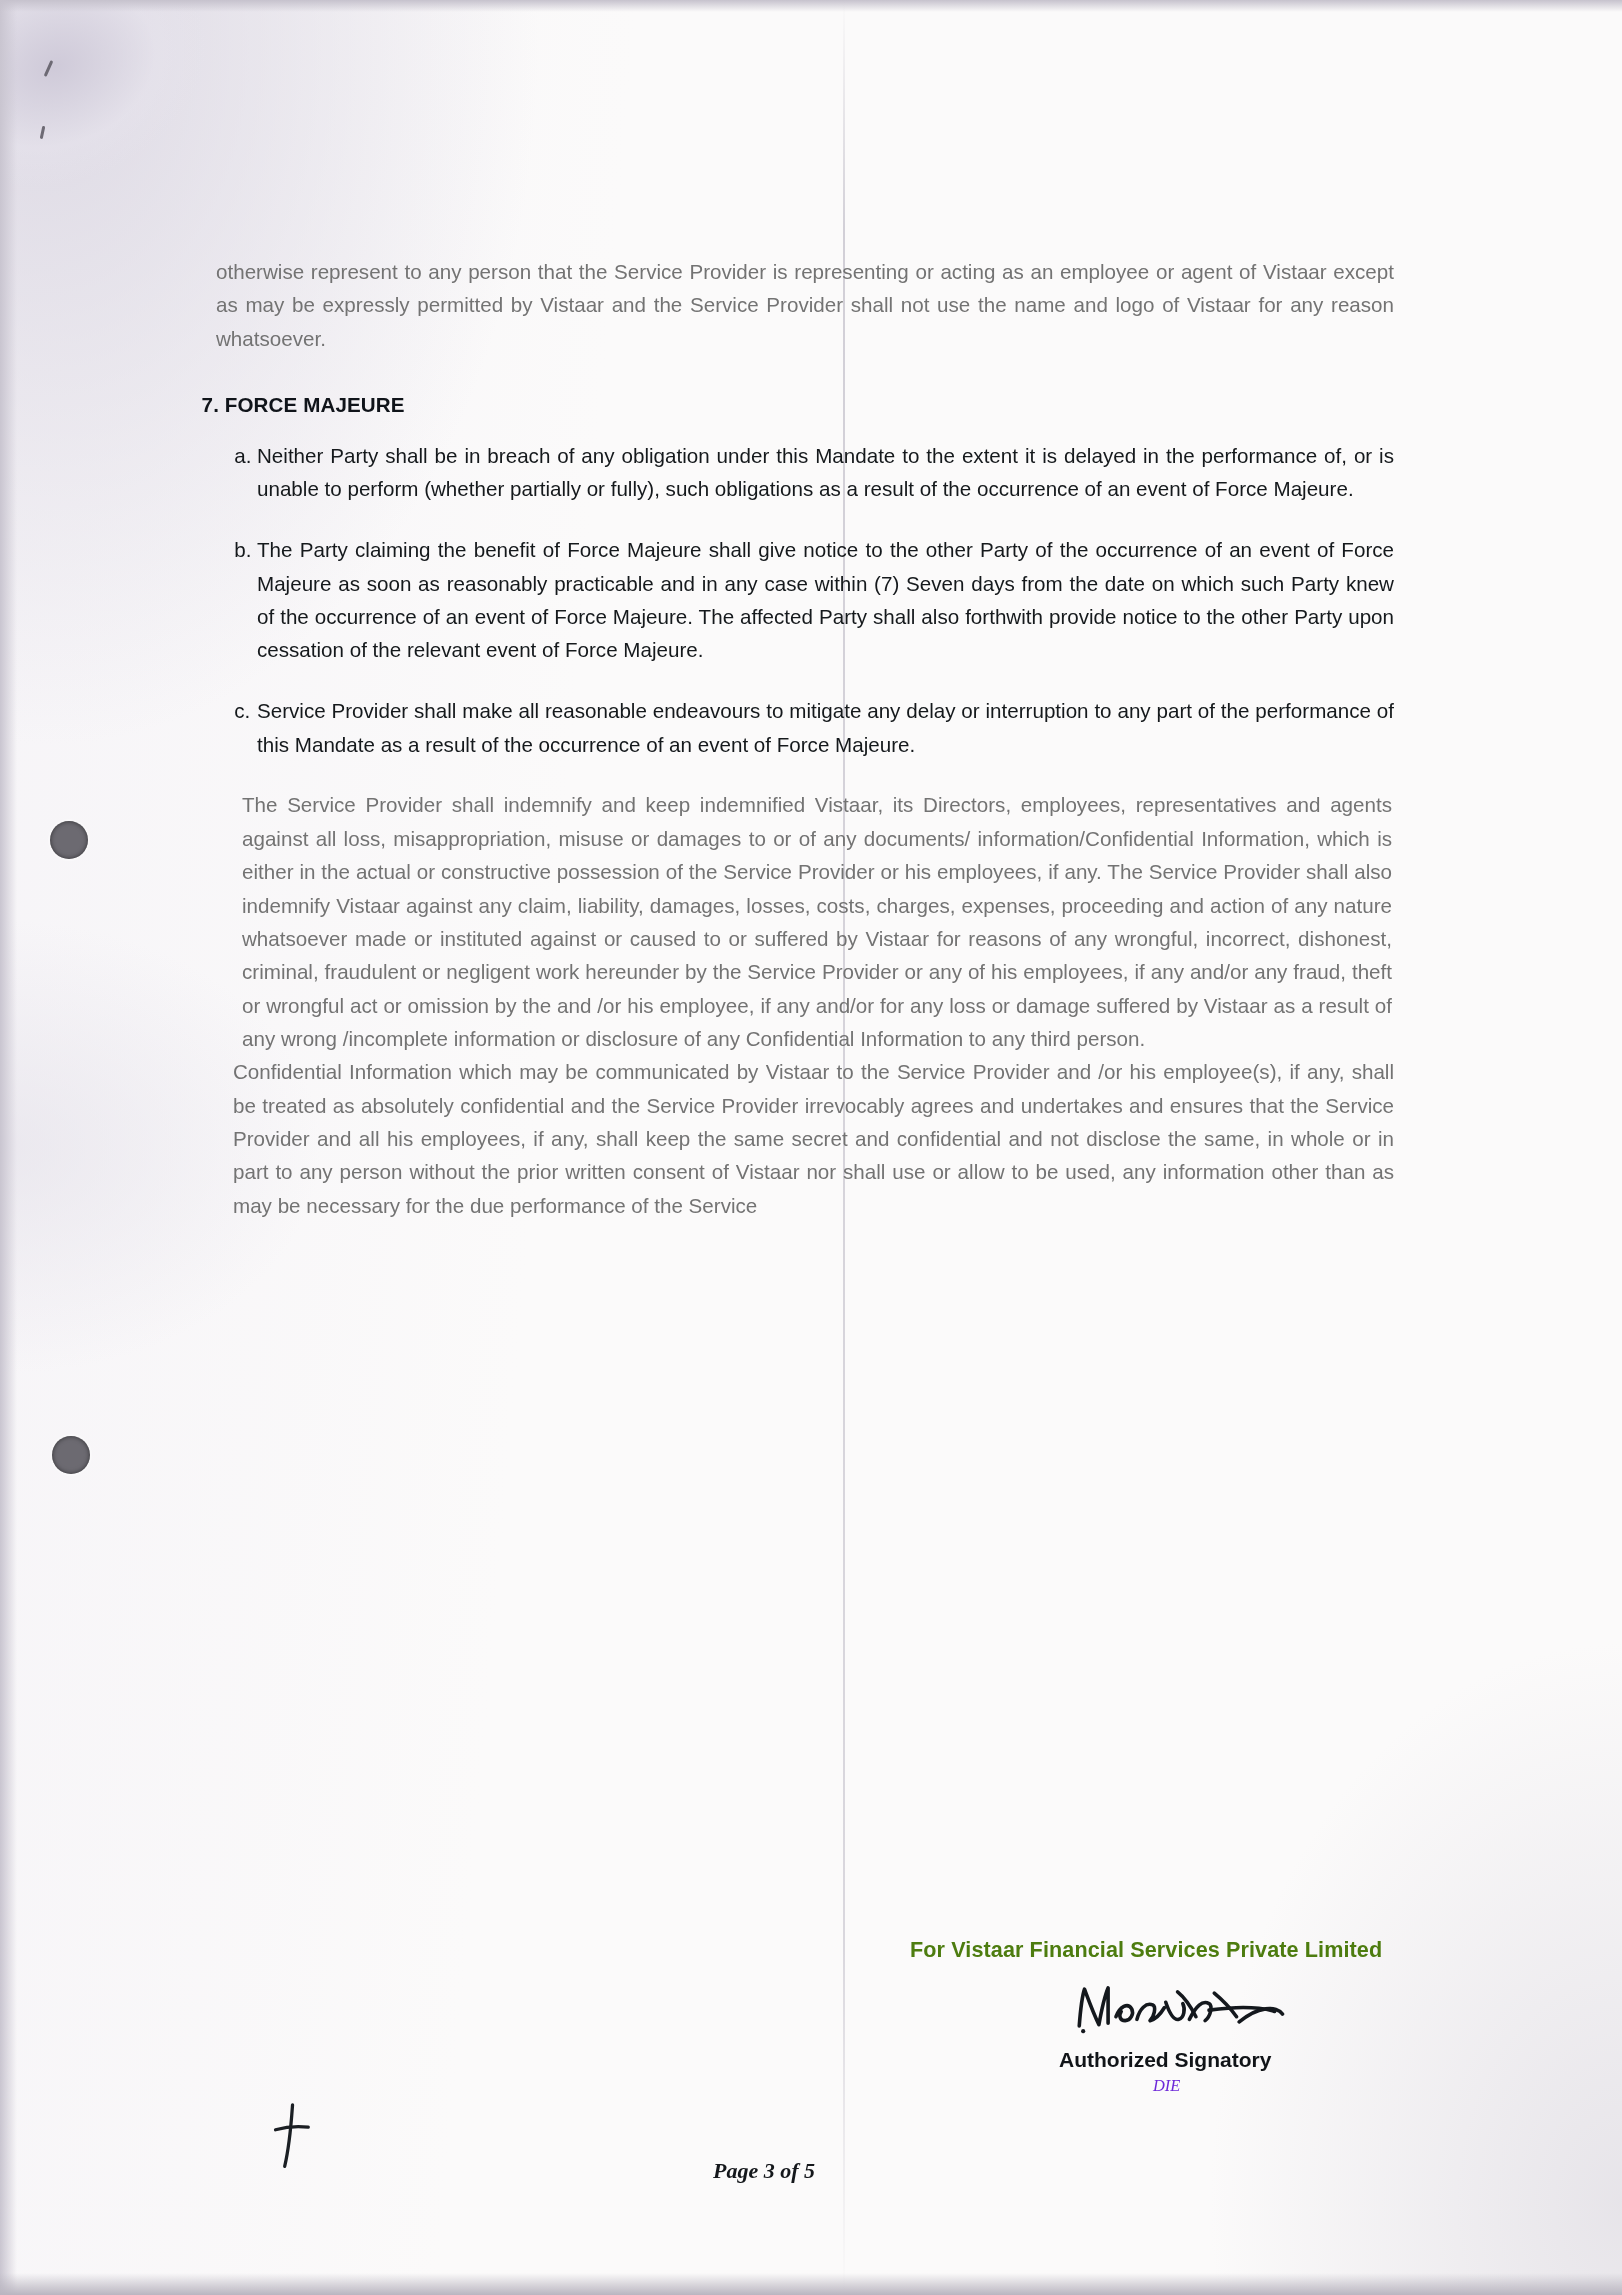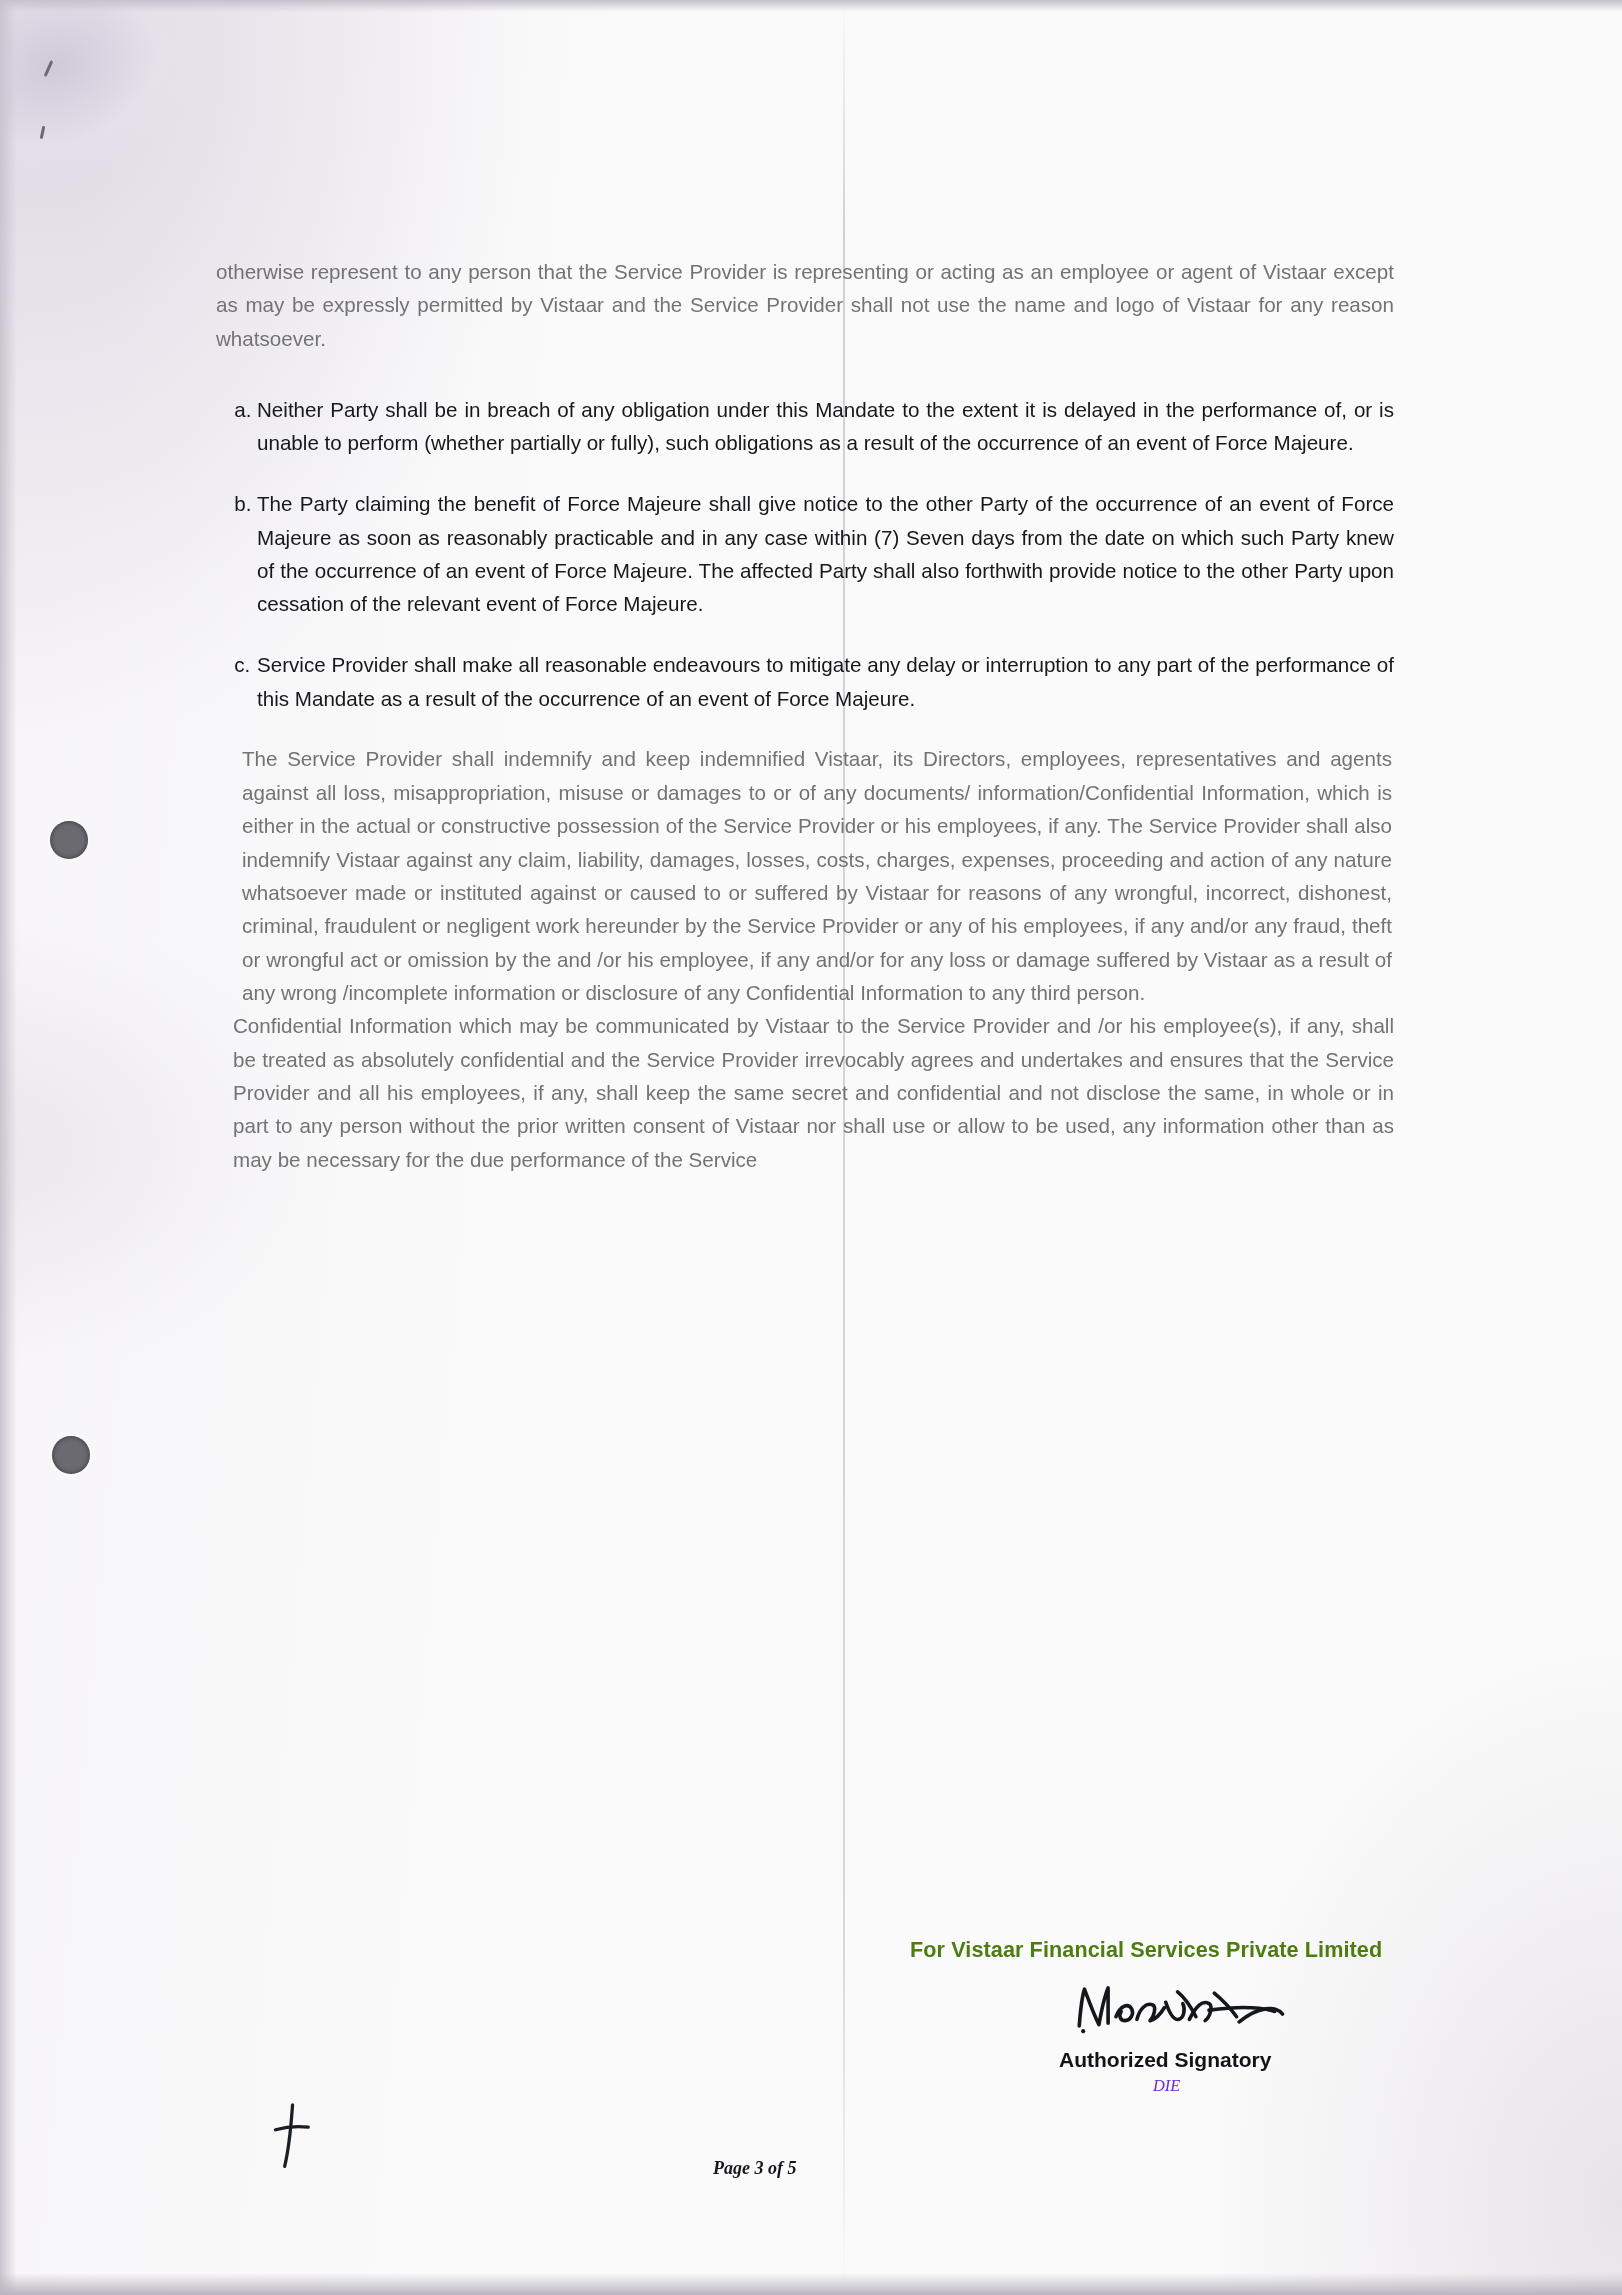--- a/index.html
+++ b/index.html
@@ -185,21 +185,21 @@
     font-family: Liberation Serif, serif;
     font-style: italic;
   }
   .page-number {
     position: absolute;
     left: 713px;
     top: 221px;
     font-family: "Liberation Serif", serif;
     font-style: italic;
     font-weight: bold;
-    font-size: 18px;
+    font-size: 22px;
     color: #14171b;
   }
   .hand-mark {
     position: absolute;
     left: 265px;
     top: 164px;
     width: 59px;
     height: 72px;
   }
 </style>
@@ -218,20 +218,21 @@
   <div class="tick" style="left:47px; top:60px; transform:rotate(24deg);"></div>
   <div class="tick" style="left:41px; top:126px; transform:rotate(12deg); height:13px;"></div>
 
   <div class="punch p1"></div>
   <div class="punch p2"></div>
 
   <div class="content">
 
     <p class="intro-para">otherwise represent to any person that the Service Provider is representing or acting as an employee or agent of Vistaar except as may be expressly permitted by Vistaar and the Service Provider shall not use the name and logo of Vistaar for any reason whatsoever.</p>
 
+    <div class="heading h7">7. FORCE MAJEURE</div>
     <ul class="list">
       <li>
         <span class="marker">a.</span>
         <span class="body">Neither Party shall be in breach of any obligation under this Mandate to the extent it is delayed in the performance of, or is unable to perform (whether partially or fully), such obligations as a result of the occurrence of an event of Force Majeure.</span>
       </li>
       <li>
         <span class="marker">b.</span>
         <span class="body">The Party claiming the benefit of Force Majeure shall give notice to the other Party of the occurrence of an event of Force Majeure as soon as reasonably practicable and in any case within (7) Seven days from the date on which such Party knew of the occurrence of an event of Force Majeure. The affected Party shall also forthwith provide notice to the other Party upon cessation of the relevant event of Force Majeure.</span>
       </li>
       <li style="margin-top:10.5px;">

